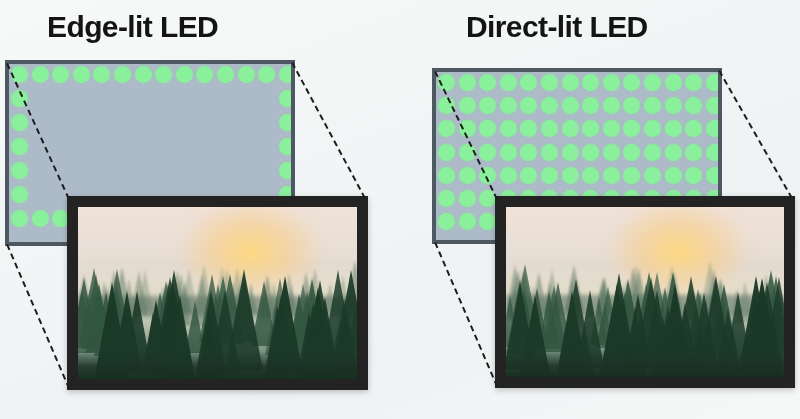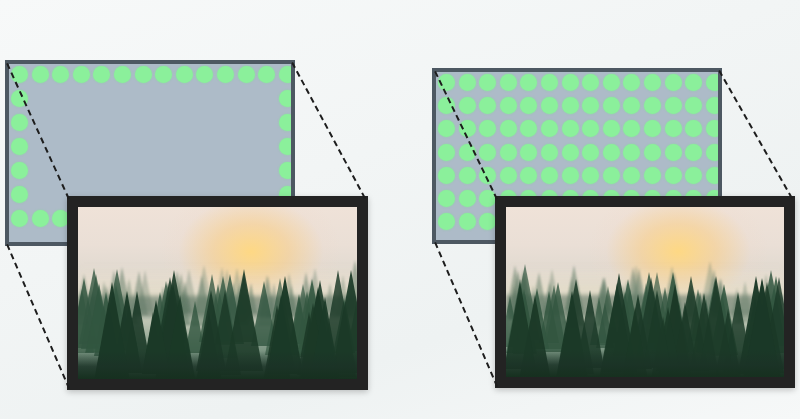--- a/index.html
+++ b/index.html
@@ -263,20 +263,21 @@
             <div class="tree" style="left: 147.052px; bottom: 8.12533px; border-left-width: 19.4611px; border-right-width: 19.4611px; border-bottom-width: 102.427px; border-bottom-color: rgba(27, 57, 39, 0.87);"></div>
             <div class="tree" style="left: 220.792px; bottom: -0.128862px; border-left-width: 14.5036px; border-right-width: 14.5036px; border-bottom-width: 76.3345px; border-bottom-color: rgba(27, 57, 39, 0.855);"></div>
             <div class="tree" style="left: 86.9092px; bottom: 1.46642px; border-left-width: 15.9104px; border-right-width: 15.9104px; border-bottom-width: 83.7392px; border-bottom-color: rgba(27, 57, 39, 0.906);"></div>
             <div class="tree" style="left: 232.319px; bottom: -0.0982882px; border-left-width: 15.6072px; border-right-width: 15.6072px; border-bottom-width: 82.1429px; border-bottom-color: rgba(27, 57, 39, 0.94);"></div>
           </div>
         <div class="fg-floor"></div>
       </div>
     </div>
   </div>
 
+  <div class="title" id="title-left">Edge-lit LED</div>
 
   <div class="panel" id="panel-right" style="left:432px;top:68px;width:290px;height:176px;">
     <div class="panel-inner" id="leds-right">
         <div class="led" style="width: 17px; height: 17px; left: 2px; top: 2px; background: rgb(139, 240, 155);"></div>
         <div class="led" style="width: 17px; height: 17px; left: 22.6px; top: 2px; background: rgb(139, 240, 155);"></div>
         <div class="led" style="width: 17px; height: 17px; left: 43.2px; top: 2px; background: rgb(139, 240, 155);"></div>
         <div class="led" style="width: 17px; height: 17px; left: 63.8px; top: 2px; background: rgb(139, 240, 155);"></div>
         <div class="led" style="width: 17px; height: 17px; left: 84.4px; top: 2px; background: rgb(139, 240, 155);"></div>
         <div class="led" style="width: 17px; height: 17px; left: 105px; top: 2px; background: rgb(139, 240, 155);"></div>
         <div class="led" style="width: 17px; height: 17px; left: 125.6px; top: 2px; background: rgb(139, 240, 155);"></div>
@@ -486,20 +487,21 @@
             <div class="tree" style="left: 243.183px; bottom: 6.81174px; border-left-width: 11.3559px; border-right-width: 11.3559px; border-bottom-width: 59.7678px; border-bottom-color: rgba(27, 57, 39, 0.86);"></div>
             <div class="tree" style="left: 256.31px; bottom: 8.10773px; border-left-width: 17.532px; border-right-width: 17.532px; border-bottom-width: 92.2736px; border-bottom-color: rgba(27, 57, 39, 0.816);"></div>
             <div class="tree" style="left: 240.195px; bottom: 9.89921px; border-left-width: 16.5509px; border-right-width: 16.5509px; border-bottom-width: 87.1102px; border-bottom-color: rgba(27, 57, 39, 0.937);"></div>
             <div class="tree" style="left: 192.65px; bottom: 6.79442px; border-left-width: 17.9432px; border-right-width: 17.9432px; border-bottom-width: 94.4381px; border-bottom-color: rgba(27, 57, 39, 0.875);"></div>
           </div>
         <div class="fg-floor"></div>
       </div>
     </div>
   </div>
 
+  <div class="title" id="title-right">Direct-lit LED</div>
 
   <div id="guide-layer">
       <div class="guide" style="left: 8px; top: 63px; width: 149.466px; transform: rotate(65.4926deg);"></div>
       <div class="guide" style="left: 293px; top: 62px; width: 154.353px; transform: rotate(61.7747deg);"></div>
       <div class="guide" style="left: 8px; top: 244px; width: 156.78px; transform: rotate(66.7054deg);"></div>
       <div class="guide" style="left: 436px; top: 71px; width: 142.225px; transform: rotate(64.1556deg);"></div>
       <div class="guide" style="left: 720px; top: 70px; width: 147.353px; transform: rotate(60.3033deg);"></div>
       <div class="guide" style="left: 436px; top: 242px; width: 156.78px; transform: rotate(66.7054deg);"></div>
     </div>
 

